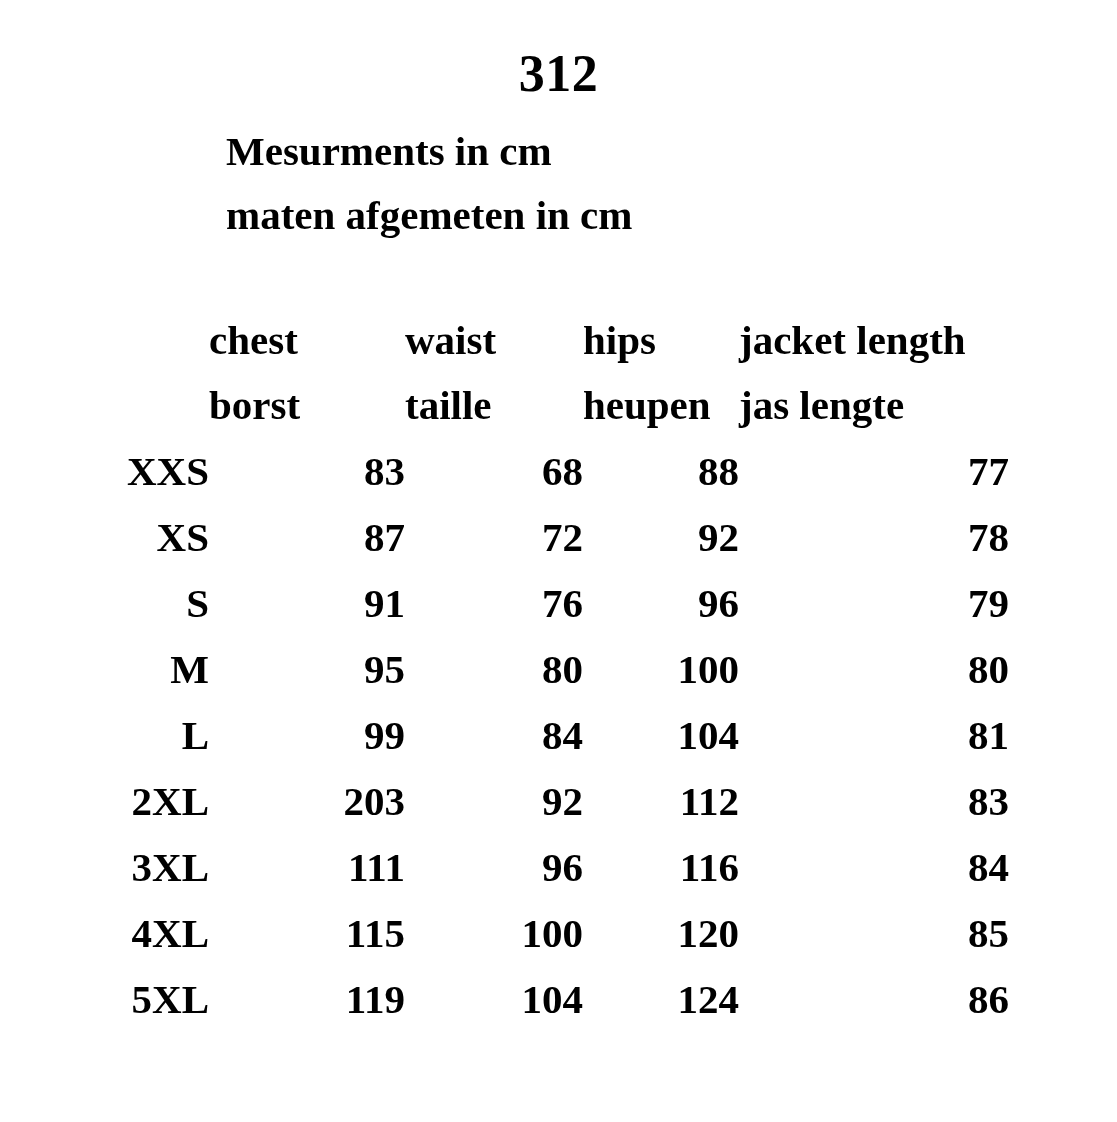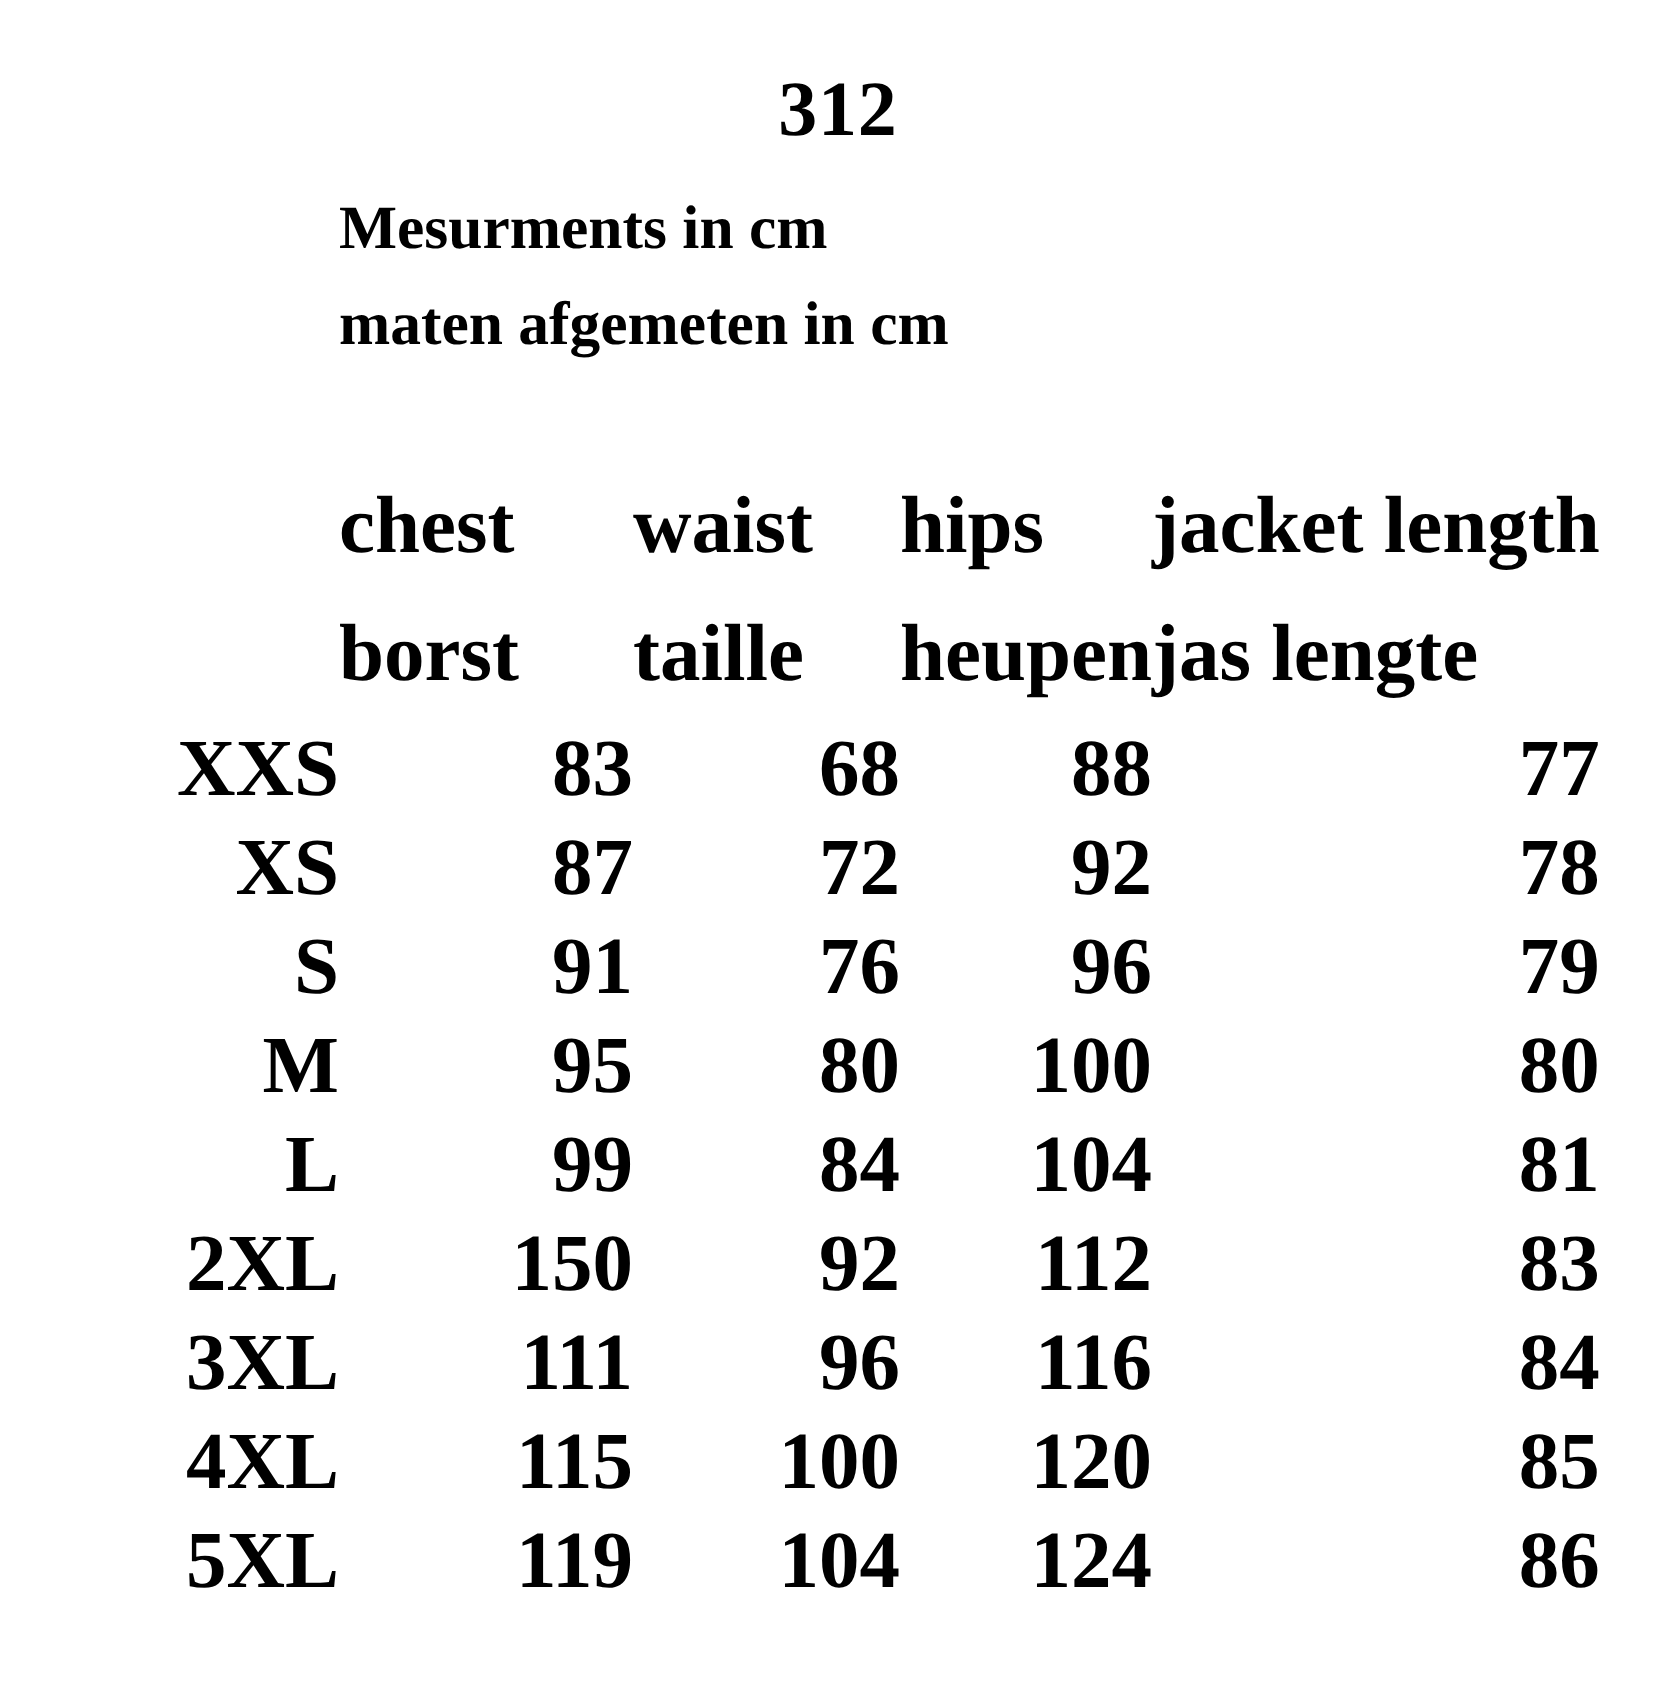--- a/index.html
+++ b/index.html
@@ -39,23 +39,23 @@
     font-weight: bold;
     line-height: 1.55;
   }
   .subtitle-line {
     white-space: nowrap;
   }
 
   table.size-table {
     position: absolute;
     top: 308px;
-    left: 112px;
+    left: 95px;
     border-collapse: collapse;
-    font-size: 54px;
+    font-size: 41px;
   }
   table.size-table th,
   table.size-table td {
     padding: 0;
     vertical-align: baseline;
     text-align: left;
   }
 
   th.head-cell {
     font-weight: bold;
@@ -163,21 +163,21 @@
       </tr>
       <tr class="data-row">
         <td class="size-cell">L</td>
         <td class="val-cell c-chest">99</td>
         <td class="val-cell c-waist">84</td>
         <td class="val-cell c-hips">104</td>
         <td class="val-cell c-jacket">81</td>
       </tr>
       <tr class="data-row">
         <td class="size-cell">2XL</td>
-        <td class="val-cell c-chest">150</td>
+        <td class="val-cell c-chest">203</td>
         <td class="val-cell c-waist">92</td>
         <td class="val-cell c-hips">112</td>
         <td class="val-cell c-jacket">83</td>
       </tr>
       <tr class="data-row">
         <td class="size-cell">3XL</td>
         <td class="val-cell c-chest">111</td>
         <td class="val-cell c-waist">96</td>
         <td class="val-cell c-hips">116</td>
         <td class="val-cell c-jacket">84</td>

